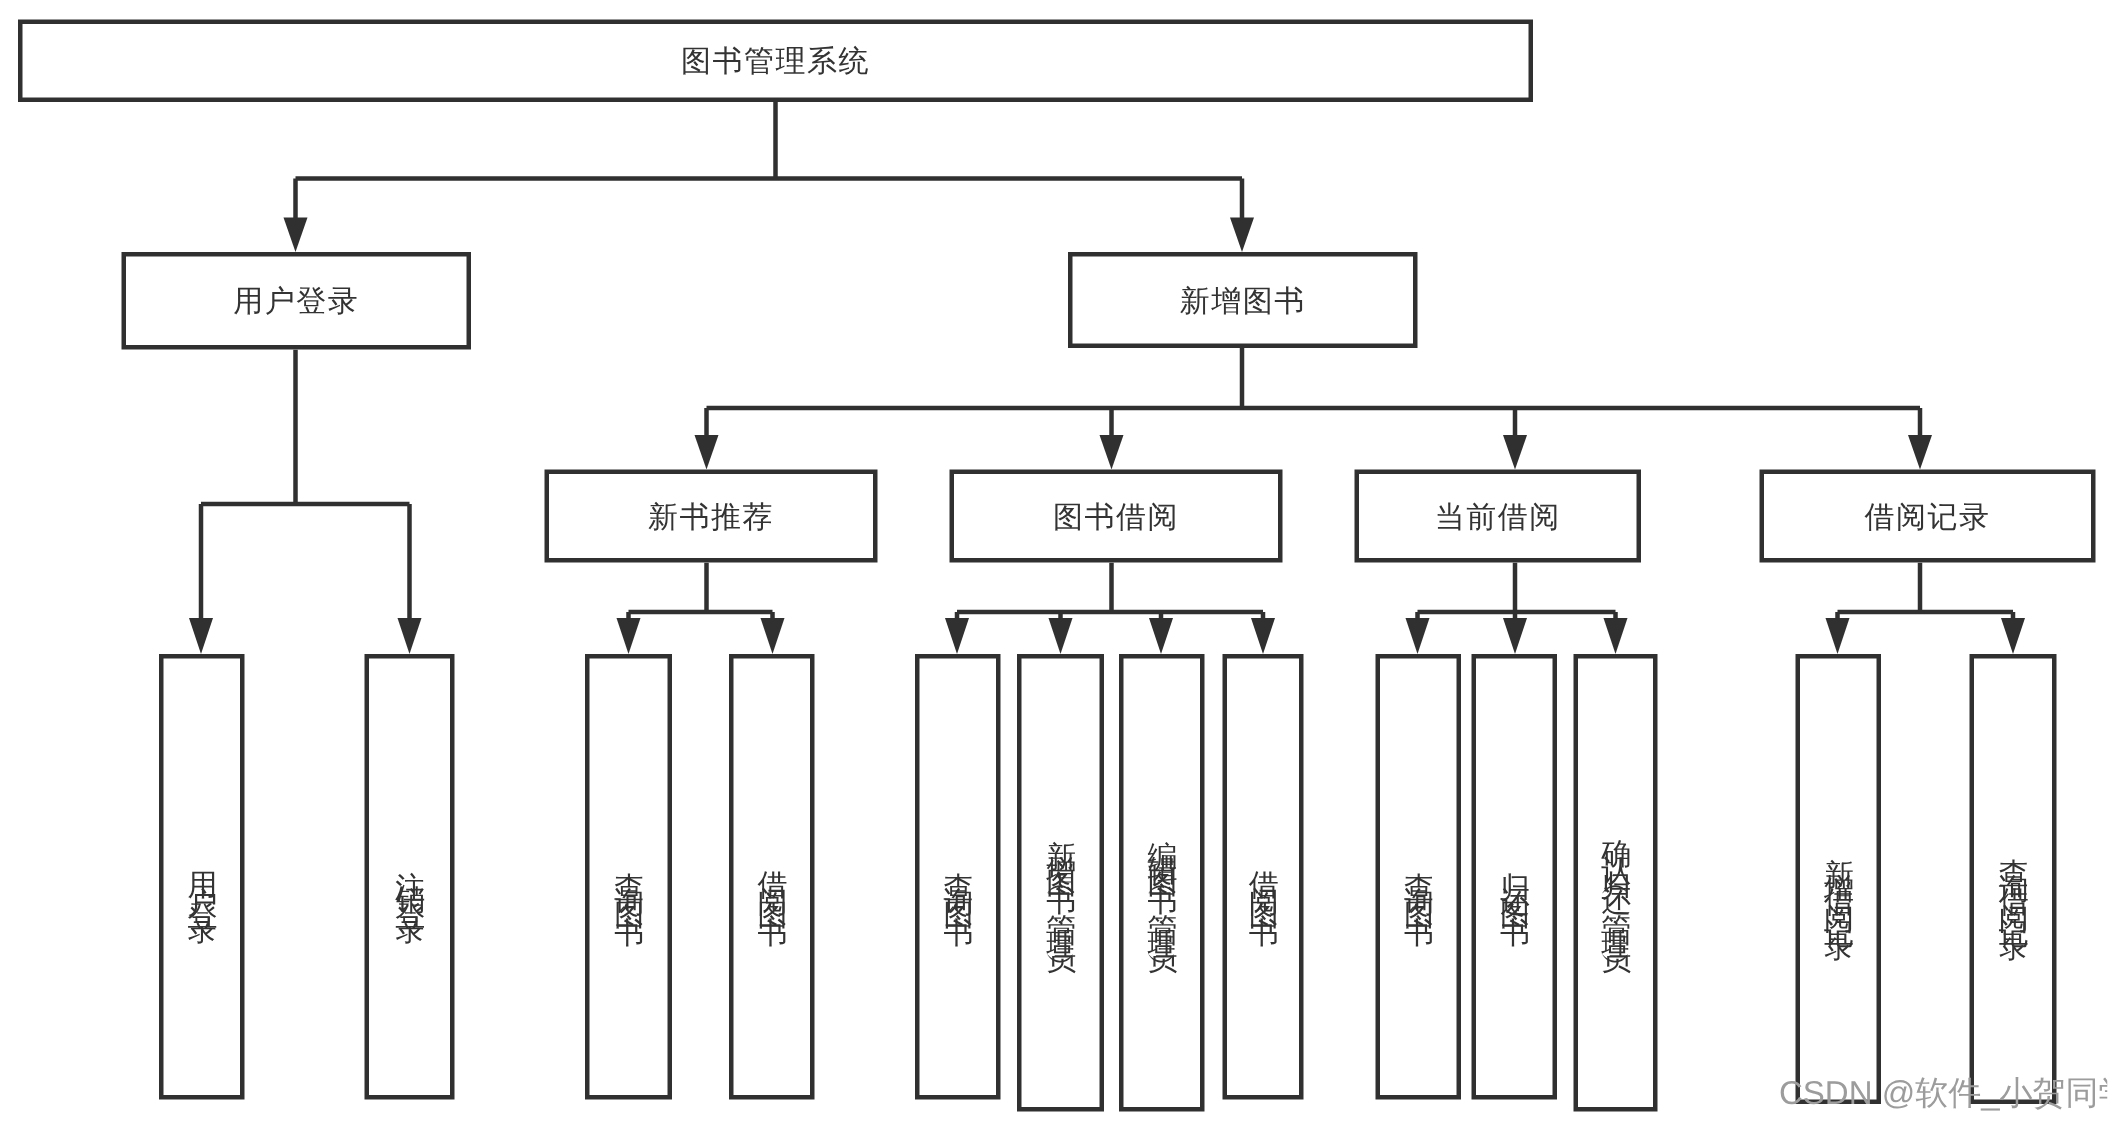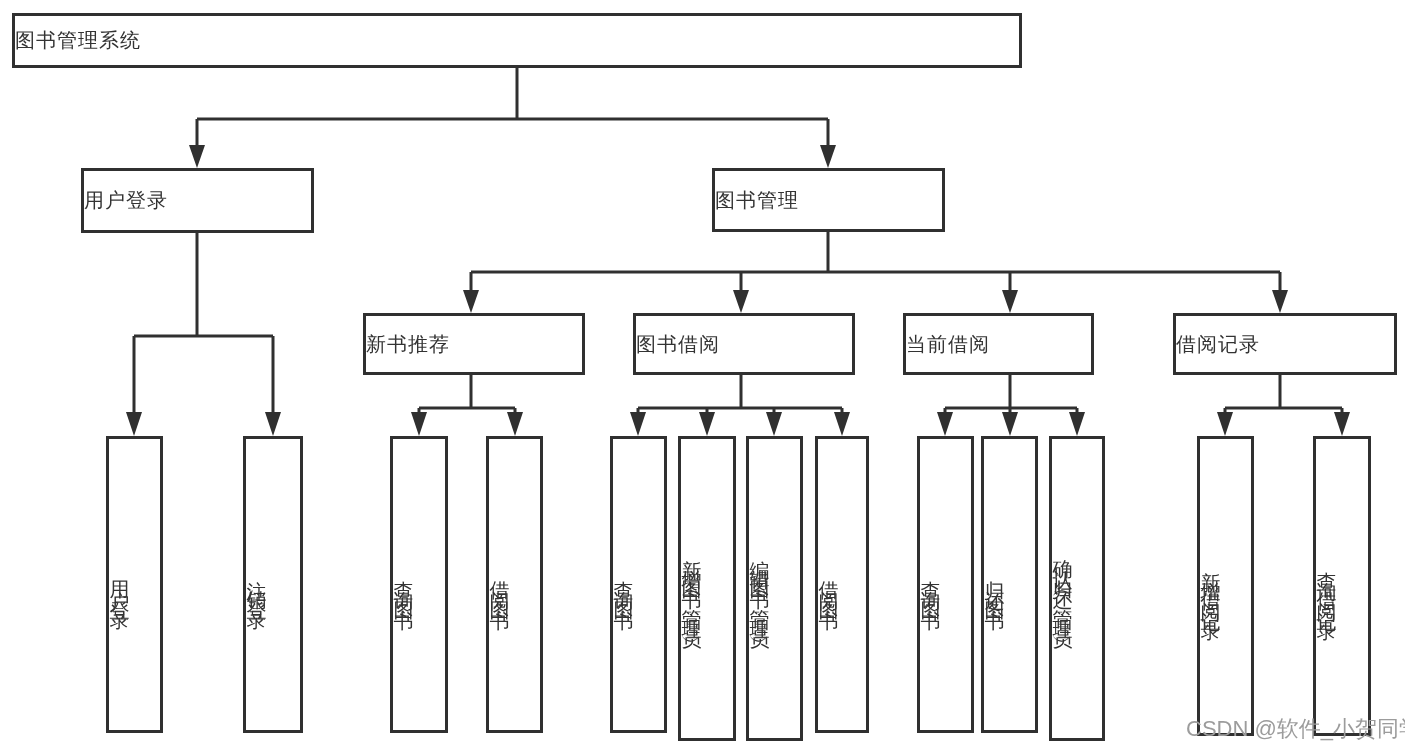--- a/index.html
+++ b/index.html
@@ -12,21 +12,21 @@
     overflow:hidden;
   }
   #connectors { position:absolute; left:0; top:0; }
   .box {
     position:absolute;
     box-sizing:border-box;
     border:3px solid #303030;
     background:#ffffff;
     display:flex;
     align-items:center;
-    justify-content:flex-start;
+    justify-content:center;
     color:#333333;
   }
   .h-box { font-size:20px; letter-spacing:1px; }
   .v-box .v-label {
     writing-mode:vertical-rl;
     text-orientation:mixed;
     font-size:20px;
     letter-spacing:10px;
     color:#333333;
     line-height:1.1;
@@ -106,21 +106,21 @@
   </svg>
 
   <div id="n-root" class="box h-box">
     <span>图书管理系统</span>
   </div>
 
   <div id="n-login" class="box h-box">
     <span>用户登录</span>
   </div>
   <div id="n-mgmt" class="box h-box">
-    <span>图书管理</span>
+    <span>新增图书</span>
   </div>
 
   <div id="n-rec" class="box h-box">
     <span>新书推荐</span>
   </div>
   <div id="n-borrow" class="box h-box">
     <span>图书借阅</span>
   </div>
   <div id="n-current" class="box h-box">
     <span>当前借阅</span>

